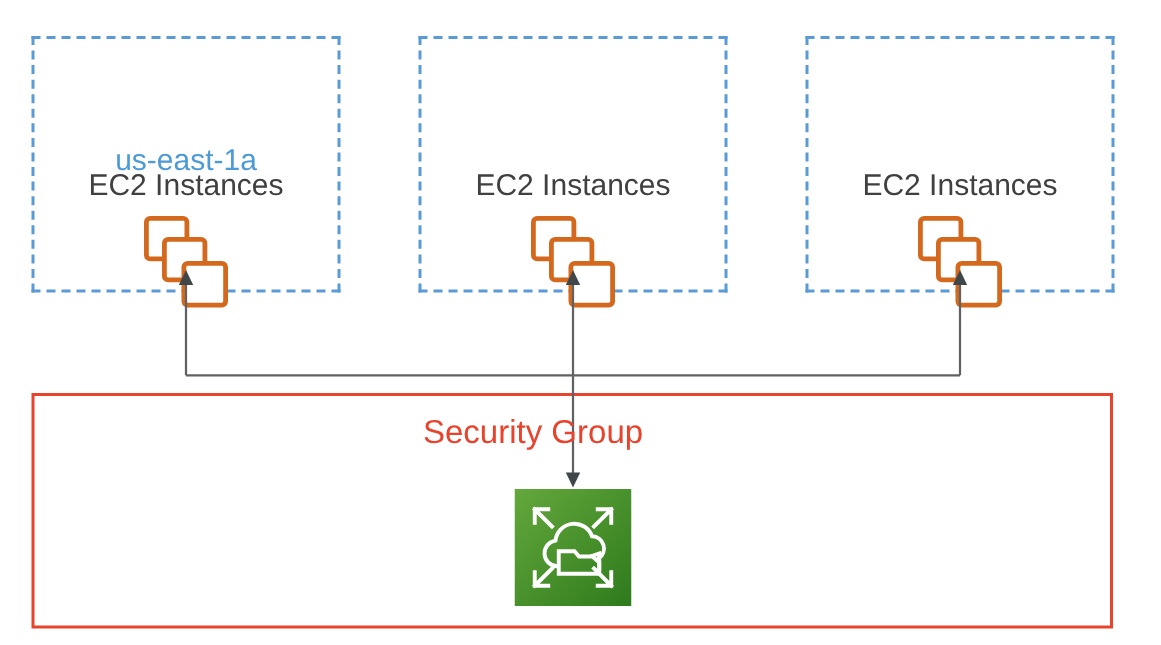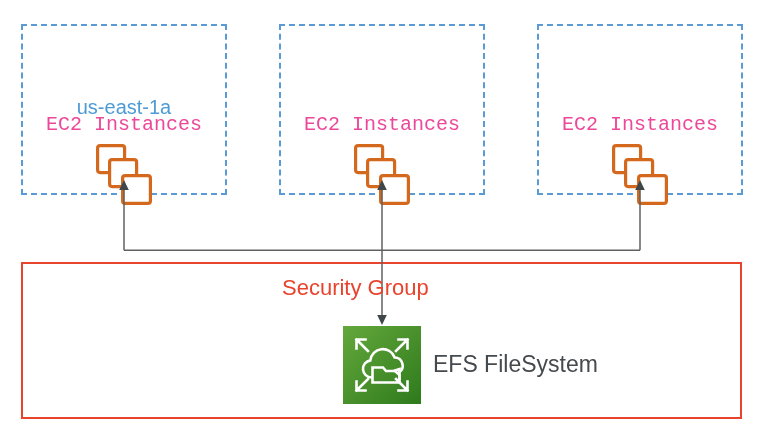--- a/index.html
+++ b/index.html
@@ -36,22 +36,21 @@
     font-size: 20px;
     color: #4D9BD6;
     margin-top: 30px;
   }
   .az-label {
     position: absolute;
     top: 87px; left: 0;
     width: 100%;
     text-align: center;
     font-size: 20px;
-    color: #ec4899;
-    font-family: Liberation Mono, monospace;
+    color: #404040;
   }
   .ec2-icon {
     position: absolute;
     top: 118px; left: 50%;
     transform: translateX(-50%);
     width: 56px; height: 62px;
   }
 
   
   .connectors {
@@ -151,21 +150,20 @@
       <path d="M53,25 L64.5,13.5 M55.5,13.5 L64.5,13.5 L64.5,22.5"></path>
       <path d="M25,53 L13.5,64.5 M13.5,55.5 L13.5,64.5 L22.5,64.5"></path>
       <path d="M53,53 L64.5,64.5 M55.5,64.5 L64.5,64.5 L64.5,55.5"></path>
 
       <path d="M28.5,51.5 a8.6,8.6 0 0 1 -1.2,-17.1 a12.6,12.6 0 0 1 24.4,-2.9 a8.1,8.1 0 0 1 4.4,14.8"></path>
 
       <path d="M29.5,56.5 V41.5 H40 l3,3.5 h9 l4.5,4 v7.5 Z"></path>
       <path d="M52,44.5 l4.5,-1.5 v10"></path>
     </g>
   </svg>
-  <div class="efs-label">EFS FileSystem</div>
 
   <svg class="connectors" width="774" height="430" viewBox="0 0 774 430">
     <g stroke="#616161" stroke-width="1.5" fill="none">
       <path d="M124,250.2 H640"></path>
       <path d="M124,250.2 V188"></path>
       <path d="M640,250.2 V188"></path>
       <path d="M382,188 V316"></path>
     </g>
     <g fill="#40474B" stroke="none">
       <path d="M124,180 l-4.8,10 h9.6 Z"></path>

